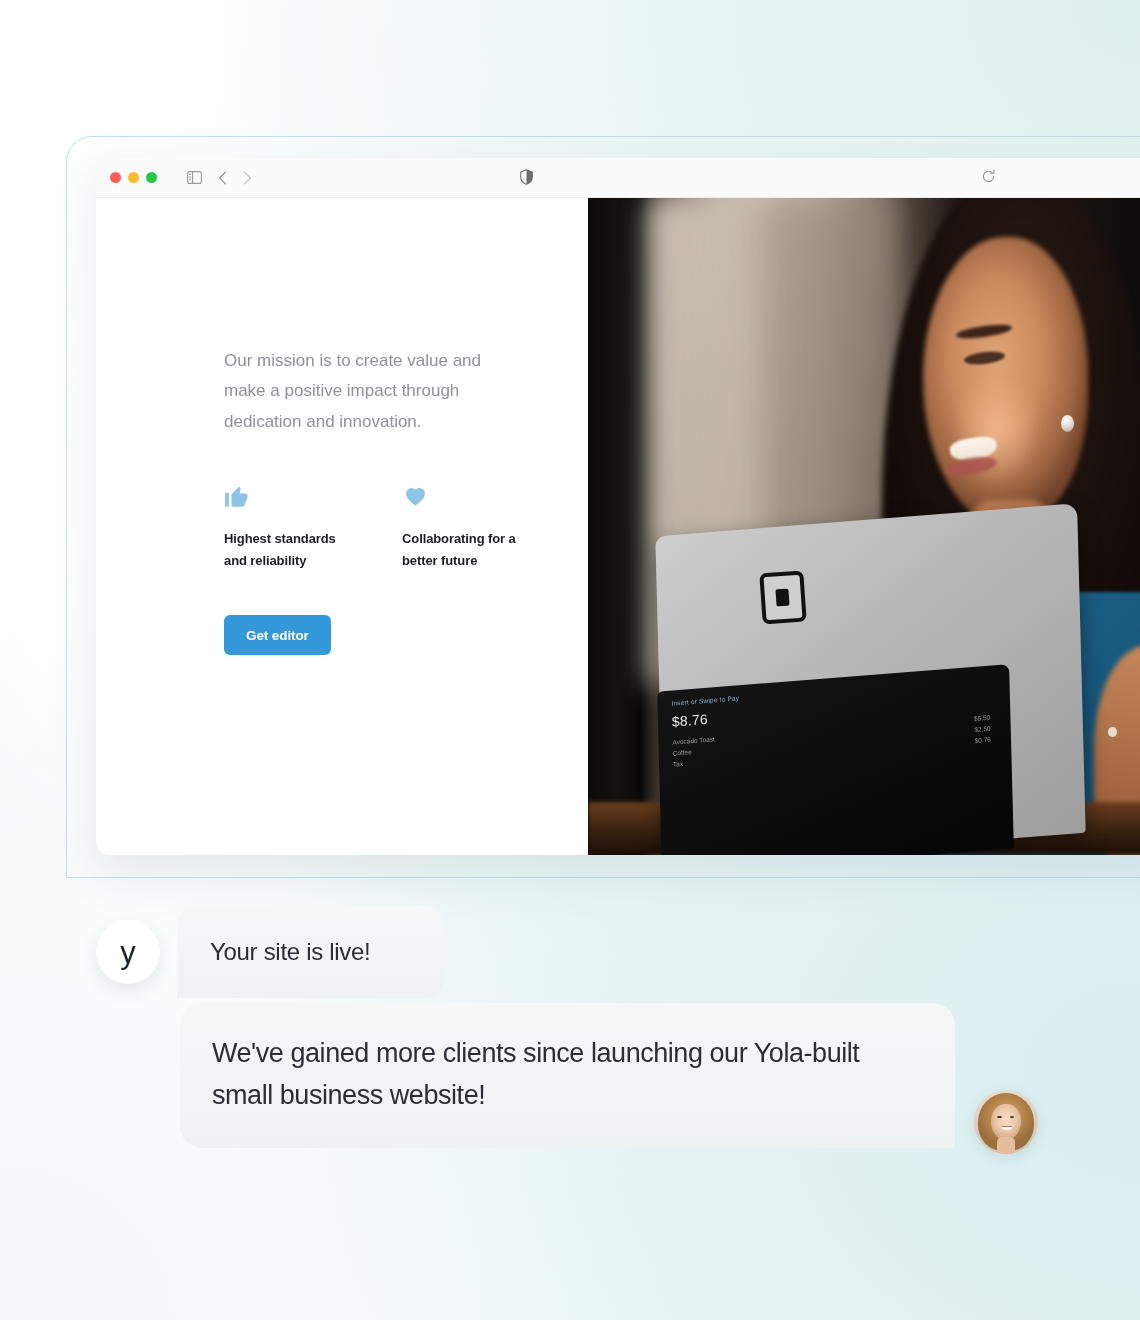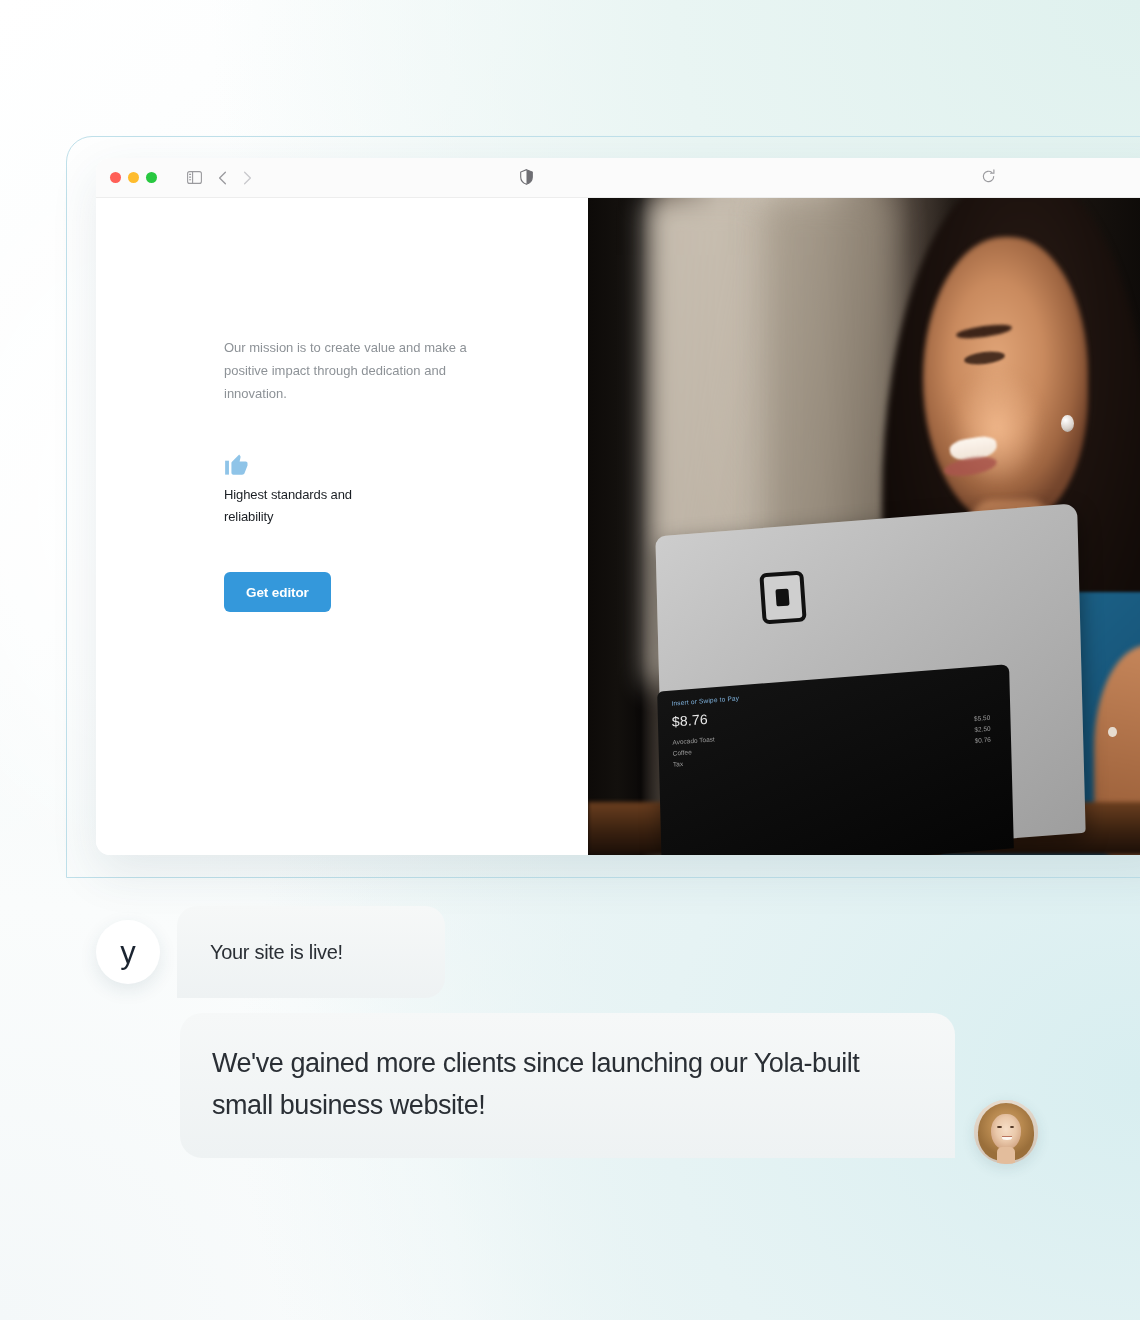--- a/index.html
+++ b/index.html
@@ -118,39 +118,39 @@
   .hero-copy { position: absolute; left: 128px; top: 118px; width: 300px; }
 
   .hero-title {
     font-size: 34px;
     line-height: 1.36;
     font-weight: 700;
     color: #15181c;
     letter-spacing: -0.6px;
   }
   .hero-sub {
-    margin-top: 20px;
-    font-size: 13px;
+    margin-top: 30px;
+    font-size: 17px;
     line-height: 1.78;
     color: #8d9297;
     width: 282px;
   }
 
   .features {
     margin-top: 42px;
     display: flex;
     gap: 56px;
   }
   .feature { width: 130px; }
   .feature-icon { color: #8fc4e8; height: 30px; display: flex; align-items: flex-end; }
   .feature-label {
-    margin-top: 7px;
+    margin-top: 19px;
     font-size: 13px;
     line-height: 1.68;
-    font-weight: 400;
+    font-weight: 700;
     color: #1b1f24;
     letter-spacing: -0.1px;
   }
 
   .cta {
     margin-top: 44px;
     display: inline-flex;
     align-items: center;
     justify-content: center;
     height: 40px;
@@ -356,25 +356,25 @@
     color: #2a2f35;
   }
   .bubble-1 {
     margin-left: 17px;
     width: 268px;
     height: 92px;
     border-radius: 20px 20px 20px 0;
     display: flex;
     align-items: center;
     padding-left: 33px;
-    font-size: 20px;
+    font-size: 24px;
     letter-spacing: -0.3px;
   }
 
-  .chat-row-2 { position: absolute; left: 180px; top: 113px; display: flex; align-items: flex-end; }
+  .chat-row-2 { position: absolute; left: 180px; top: 103px; display: flex; align-items: flex-end; }
   .bubble-2 {
     width: 775px;
     min-height: 145px;
     border-radius: 22px 22px 0 22px;
     padding: 30px 36px 30px 32px;
     font-size: 27px;
     line-height: 1.55;
     letter-spacing: -0.45px;
   }
   .client-avatar {
@@ -483,20 +483,28 @@
           <div class="feature">
             <div class="feature-icon">
               <svg width="27" height="27" viewBox="0 0 24 24" fill="currentColor">
                 <path d="M1 9.5h3.4v12.4H1z"></path>
                 <path d="M6.2 21.9h9.9c1 0 1.9-.6 2.2-1.5l2.5-6.3c.1-.2.1-.4.1-.6v-1.6c0-.9-.7-1.6-1.6-1.6h-5.4l.8-3.9v-.3c0-.4-.1-.7-.4-1L13.5 4 7.1 10.4c-.3.3-.5.7-.5 1.2v8.7c0 .9.7 1.6 1.6 1.6z"></path>
               </svg>
             </div>
             <div class="feature-label">Highest standards and reliability</div>
           </div>
 
+          <div class="feature">
+            <div class="feature-icon">
+              <svg width="27" height="27" viewBox="0 0 24 24" fill="currentColor">
+                <path d="M12 21s-8.4-5.3-8.4-11A4.9 4.9 0 0 1 12 6.9 4.9 4.9 0 0 1 20.4 10c0 5.7-8.4 11-8.4 11z"></path>
+              </svg>
+            </div>
+            <div class="feature-label">Collaborating for a better future</div>
+          </div>
         </div>
 
         <button class="cta">Get editor</button>
       </div>
     </div>
 
     <div class="site-right">
       <div class="photo">
         <div class="ph-bg"></div>
         <div class="ph-pillar"></div>

